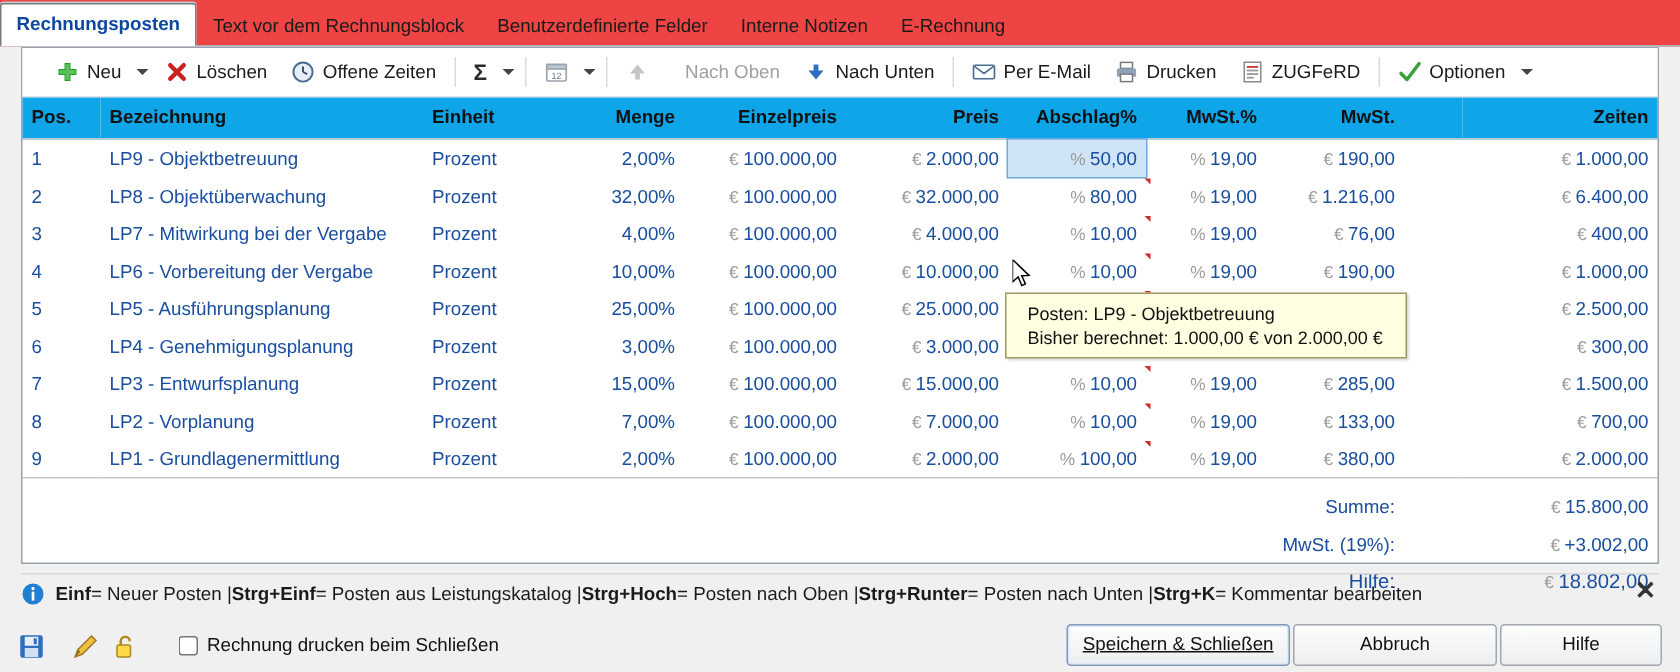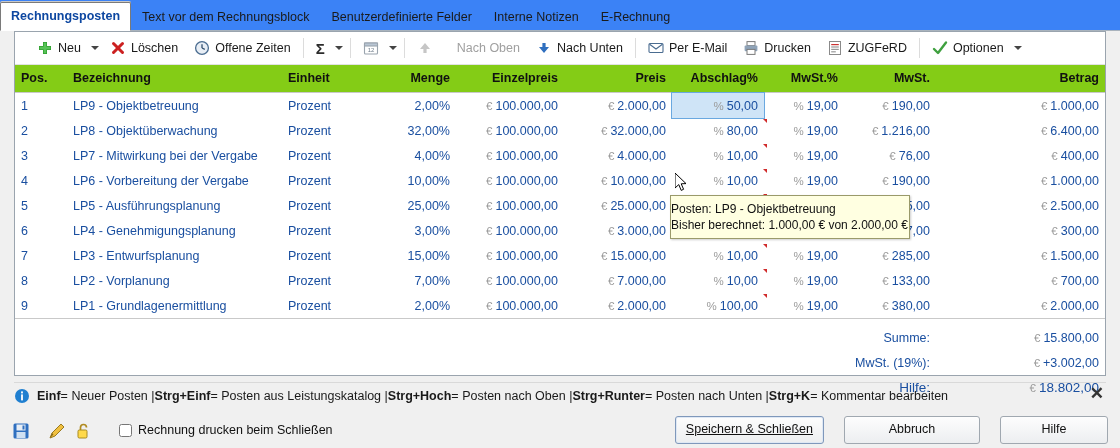--- a/index.html
+++ b/index.html
@@ -13,21 +13,21 @@
   }
   .window{
     position:relative;
     width:1120px;height:448px;
     background:#f0f0f0;
     box-sizing:border-box;
   }
   
   .tabstrip{
     position:absolute;left:0;top:0;width:1120px;height:30px;
-    background:#3b82f6;
+    background:#ef4444;
     border-bottom:1px solid #a9b3bd;
     display:flex;align-items:flex-end;
   }
   .tab{
     height:25px;line-height:25px;
     padding:0 10px;
     font-size:12.5px;
     color:#1a1a1a;
     border:1px solid transparent;
     border-bottom:none;
@@ -85,21 +85,21 @@
   .gridwrap{position:relative;}
   table.grid{
     width:100%;border-collapse:collapse;table-layout:fixed;
     font-size:12.5px;
   }
   table.grid th{
     font-weight:bold;color:#111;
     border-bottom:1px solid #c9c9c9;
     padding:3px 6px 4px 6px;
     height:20px;
-    background:#84cc16;
+    background:#0ea5e9;
     white-space:nowrap;
   }
   table.grid td{
     padding:2px 6px;
     height:21px;
     color:#1a4fa0;
     white-space:nowrap;
     border:none;
   }
   .c-pos{width:52px;text-align:left;}
@@ -131,21 +131,21 @@
     border-top:1px solid #c9c9c9;
   }
   .tot-label{text-align:right;font-weight:normal;color:#111;padding-right:10px;}
   .uline-s{border-bottom:1px solid #1a4fa0;}
   .uline-d{border-bottom:3px double #1a4fa0;}
   
   .tooltip{
     position:absolute;left:655px;top:130px;width:238px;
     background:#ffffe1;border:1px solid #9a9a6a;
     font-size:12px;color:#111;
-    padding:5px 0;line-height:16px;
+    padding:5px 14px;line-height:16px;
     box-shadow:1px 1px 2px rgba(0,0,0,.2);
     z-index:20;
   }
   .cursor{
     position:absolute;left:660px;top:108px;z-index:30;
     width:14px;height:20px;
   }
   
   .hintbar{
     position:absolute;left:14px;top:382px;width:1092px;height:26px;
@@ -165,21 +165,21 @@
     position:absolute;left:0;top:412px;width:1120px;height:36px;
     display:flex;align-items:center;
     padding:0 12px;box-sizing:border-box;
     gap:8px;
   }
   .bb-icons{display:flex;align-items:center;gap:11px;margin-left:12px;}
   .chk{
     display:flex;align-items:center;gap:6px;margin-left:20px;font-size:12.5px;color:#111;
   }
   .chk input{width:13px;height:13px;margin:0;}
-  .btns{margin-left:auto;display:flex;gap:20px;justify-content:flex-end;}
+  .btns{margin-left:auto;display:flex;gap:2px;justify-content:flex-end;}
   .btn{
     min-width:114px;height:26px;line-height:24px;
     text-align:center;font-size:12.5px;
     border:1px solid #a0a8b0;border-radius:3px;
     background:linear-gradient(#fdfdfd,#eceef0);
     color:#111;cursor:default;padding:0 10px;
   }
   .btn.primary{border-color:#7f98bb;box-shadow:0 0 0 1px #dfe8f4 inset;}
   .btn .und{text-decoration:underline;}
 </style>
@@ -354,21 +354,21 @@
             <th style="text-align:left">Pos.</th>
             <th style="text-align:left">Bezeichnung</th>
             <th style="text-align:left">Einheit</th>
             <th style="text-align:right">Menge</th>
             <th style="text-align:right">Einzelpreis</th>
             <th style="text-align:right">Preis</th>
             <th style="text-align:right">Abschlag%</th>
             <th style="text-align:right">MwSt.%</th>
             <th style="text-align:right">MwSt.</th>
             <th></th>
-            <th style="text-align:right">Betrag</th>
+            <th style="text-align:right">Zeiten</th>
           </tr>
         </thead>
         <tbody>
 
           <tr>
             <td>1</td>
             <td>LP9 - Objektbetreuung</td>
             <td>Prozent</td>
             <td class="num">2,00%</td>
             <td class="num"><span class="cur">€</span><span>100.000,00</span></td>

